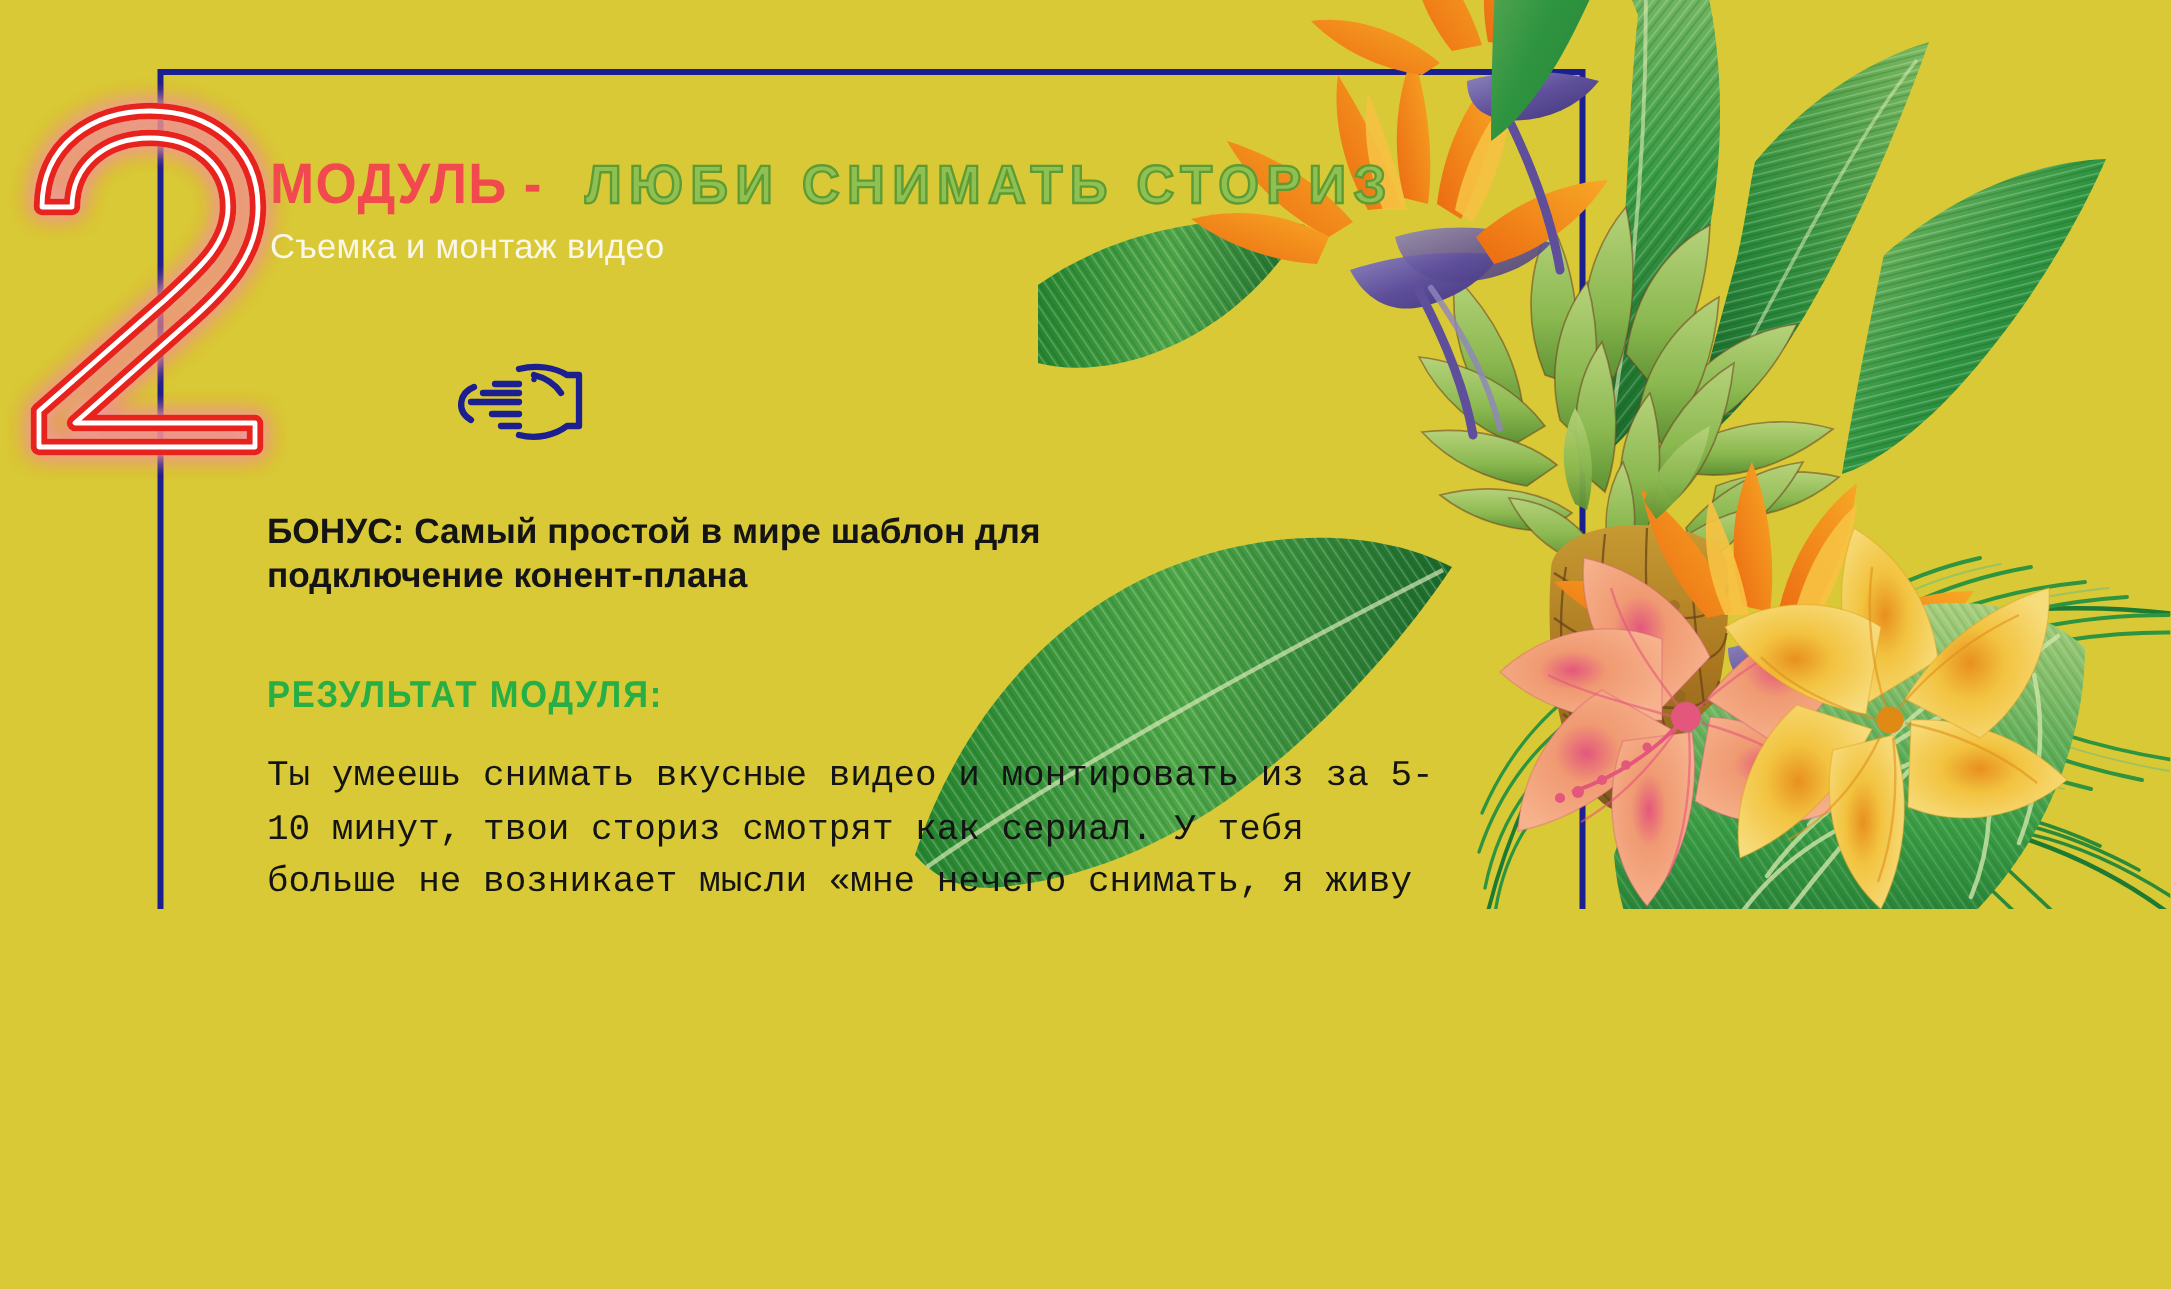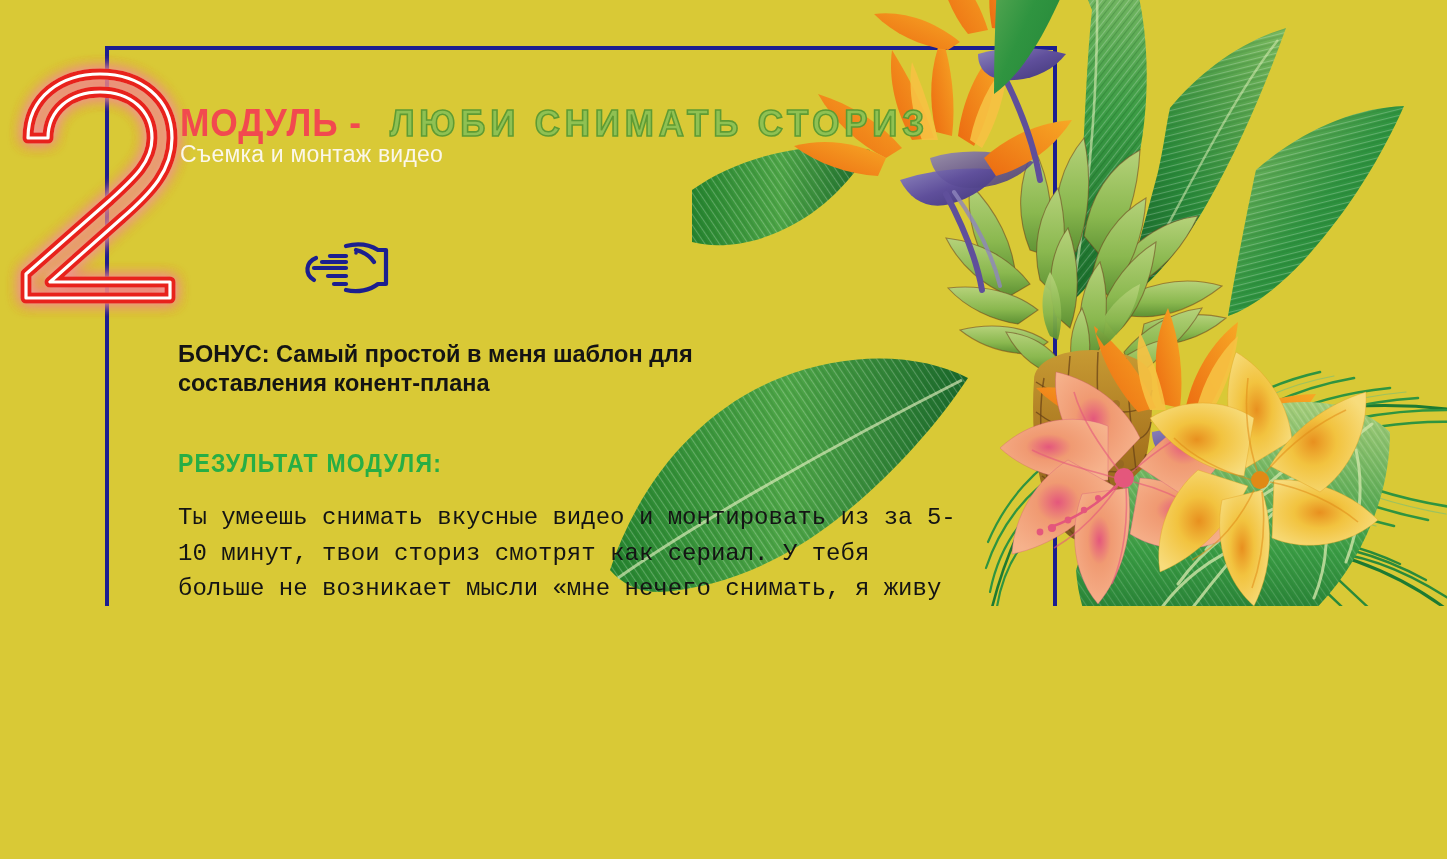--- a/index.html
+++ b/index.html
@@ -76,20 +76,21 @@
     letter-spacing: 5px;
     color: #8fc152;
     -webkit-text-stroke: 1.6px #5e9b33;
     display: inline-block;
     vertical-align: baseline;
     margin-left: 14px;
     transform: scaleX(0.97);
     transform-origin: left center;
   }
   #subtitle {
+    margin-top: 10px;
     font-family: "Liberation Sans", sans-serif;
     font-size: 23px;
     color: #fbf7ea;
     letter-spacing: 0.2px;
     line-height: 1.1;
   }
 
   
   #hand-icon {
     position: absolute;
@@ -535,18 +536,18 @@
 
         <path d="M16,18 C6,22 4,34 14,40"></path>
 
         <path d="M56,10 C64,12 70,16 74,22"></path>
       </g>
       <circle cx="56" cy="13" r="1.8" fill="#1c1f8f"></circle>
     </svg>
   </div>
 
   <div id="content">
-    <p class="bonus">БОНУС: Самый простой в меня шаблон для составления конент-плана</p>
+    <p class="bonus">БОНУС: Самый простой в мире шаблон для подключение конент-плана</p>
     <div id="result-heading">РЕЗУЛЬТАТ МОДУЛЯ:</div>
     <div id="result-body">Ты умеешь снимать вкусные видео и монтировать из за 5-10 минут, твои сториз смотрят как сериал. У тебя больше не возникает мысли «мне нечего снимать, я живу скучной жизнью, у меня не инстаграмная квартира», теперь ты умеешь делать блокбастер даже из приготовления борща.</div>
   </div>
 
 </div>
 
 </body></html>

